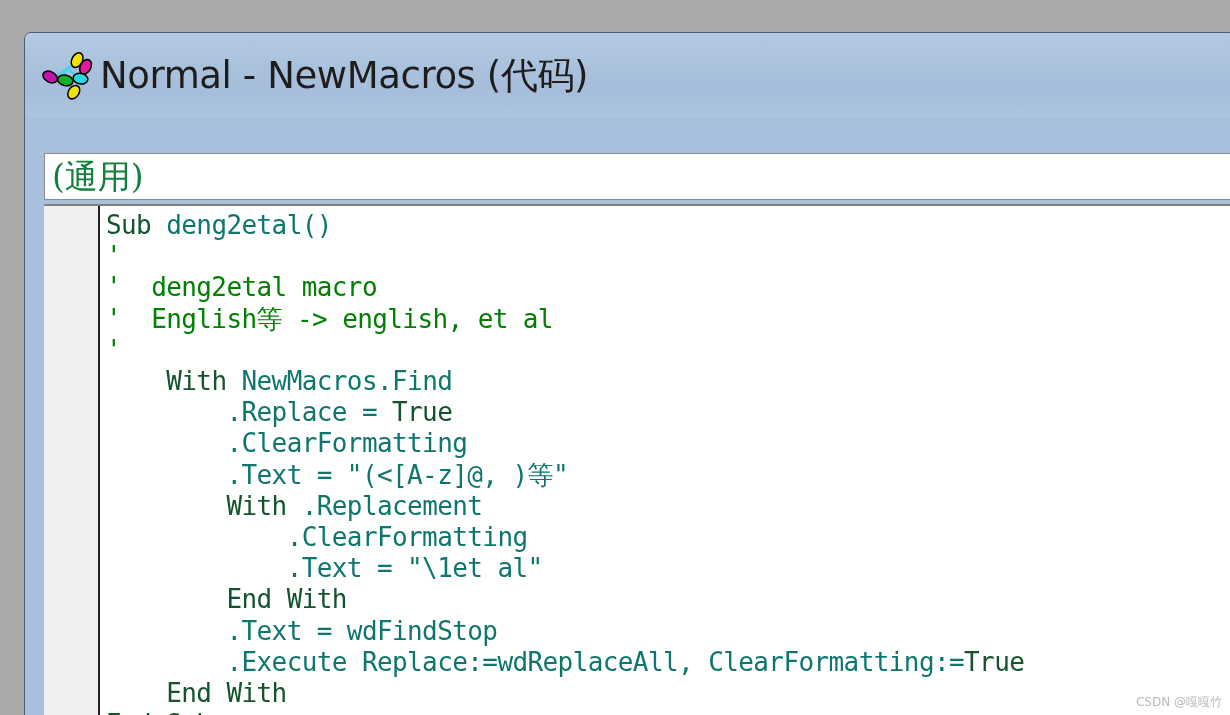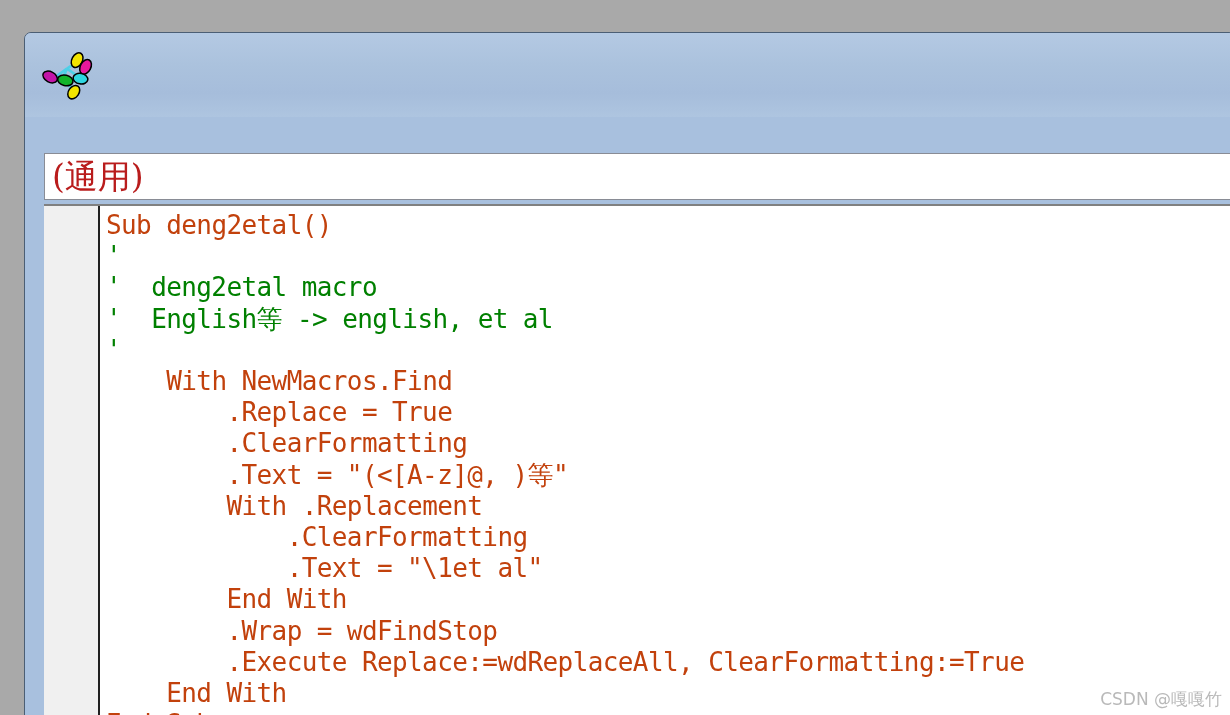--- a/index.html
+++ b/index.html
@@ -78,21 +78,21 @@
     border: 1px solid #898c95;
     border-right: none;
     box-sizing: border-box;
     display: flex;
     align-items: center;
     padding-left: 7px;
   }
   #object-combo-value {
     font-family: "DejaVu Serif", "Liberation Serif", serif;
     font-size: 33px;
-    color: #b91c1c;
+    color: #15803d;
     line-height: 1;
     white-space: nowrap;
   }
 
   
   #code-pane {
     position: absolute;
     left: 19px;
     top: 171px;
     right: -2px;
@@ -121,31 +121,31 @@
   #code-text {
     margin: 0;
     padding: 4px 0 0 4px;
     font-family: "DejaVu Sans Mono", "Liberation Mono", monospace;
     font-size: 26px;
     line-height: 31.2px;
     color: #000000;
     white-space: pre;
     letter-spacing: -0.6px;
   }
-  .kw   { color: #c2410c; }
+  .kw   { color: #14532d; }
   .cmt  { color: #008000; }
-  .plain{ color: #c2410c; }
+  .plain{ color: #0f766e; }
 
   
   #watermark {
     position: absolute;
     right: 8px;
     bottom: 4px;
     font-family: "DejaVu Sans", "Liberation Sans", sans-serif;
-    font-size: 17px;
+    font-size: 12px;
     color: #b9b9b9;
     white-space: nowrap;
     pointer-events: none;
   }
 </style>
 </head>
 <body>
 
 <div id="vbe-window">
 
@@ -162,20 +162,21 @@
 
       <g stroke="#000000" stroke-width="0.9">
         <ellipse cx="22" cy="6" rx="3.1" ry="4.6" fill="#f2e400" transform="rotate(28 22 6)"></ellipse>
         <ellipse cx="27" cy="10" rx="3.1" ry="4.6" fill="#e8189c" transform="rotate(28 27 10)"></ellipse>
         <ellipse cx="6" cy="16" rx="4.6" ry="3.1" fill="#c215a8" transform="rotate(28 6 16)"></ellipse>
         <ellipse cx="15" cy="18" rx="4.6" ry="3.1" fill="#12b32a" transform="rotate(14 15 18)"></ellipse>
         <ellipse cx="24" cy="17" rx="4.4" ry="3.1" fill="#2fd6e0" transform="rotate(10 24 17)"></ellipse>
         <ellipse cx="20" cy="25" rx="3.1" ry="4.3" fill="#f2e400" transform="rotate(35 20 25)"></ellipse>
       </g>
     </svg>
+    <span id="title-text">Normal - NewMacros (代码)</span>
   </div>
 
   <div id="combo-row">
     <div id="object-combo">
       <span id="object-combo-value">(通用)</span>
     </div>
   </div>
 
   <div id="code-pane">
     <div id="margin-indicator"></div>
@@ -186,21 +187,21 @@
 <span class="cmt">'  English等 -&gt; english, et al</span>
 <span class="cmt">'</span>
 <span class="plain">    </span><span class="kw">With</span><span class="plain"> NewMacros.Find</span>
 <span class="plain">        .Replace = </span><span class="kw">True</span>
 <span class="plain">        .ClearFormatting</span>
 <span class="plain">        .Text = "(&lt;[A-z]@, )等"</span>
 <span class="plain">        </span><span class="kw">With</span><span class="plain"> .Replacement</span>
 <span class="plain">            .ClearFormatting</span>
 <span class="plain">            .Text = "\1et al"</span>
 <span class="plain">        </span><span class="kw">End With</span>
-<span class="plain">        .Wrap = wdFindStop</span>
+<span class="plain">        .Text = wdFindStop</span>
 <span class="plain">        .Execute Replace:=wdReplaceAll, ClearFormatting:=</span><span class="kw">True</span>
 <span class="plain">    </span><span class="kw">End With</span>
 <span class="kw">End Sub</span></pre>
     </div>
 
   </div>
 
 </div>
 
 <div id="watermark">CSDN @嘎嘎竹</div>

